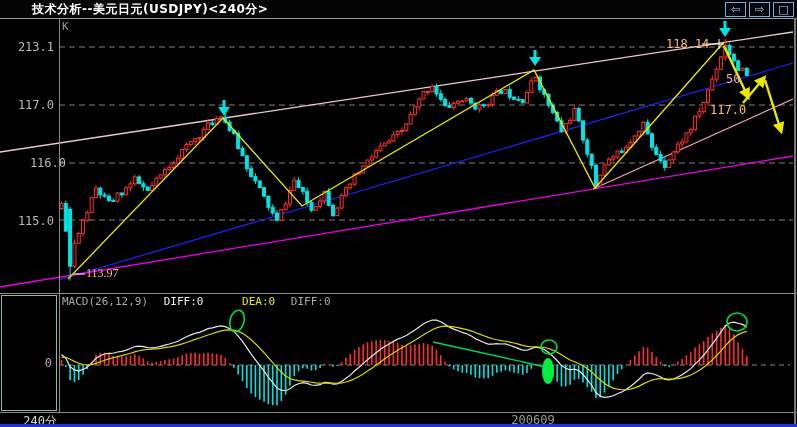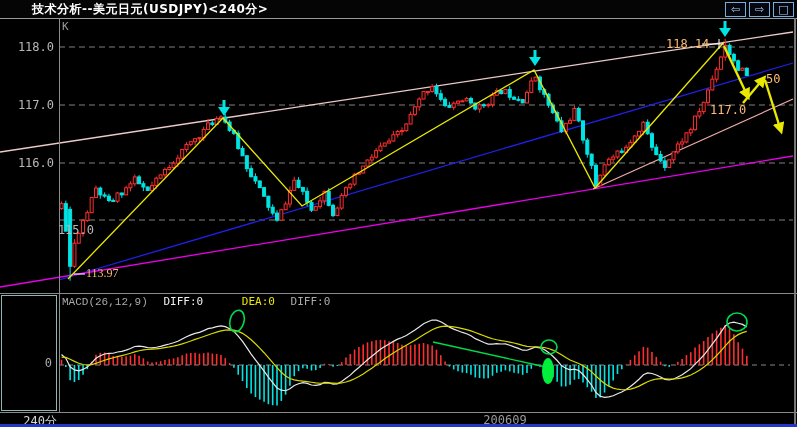--- a/index.html
+++ b/index.html
@@ -12,29 +12,29 @@
   .tbtn{width:21px;height:15px;background:#06060e;border:1px solid #76aee0;color:#a8d4ff;
         font-size:11px;line-height:13px;text-align:center;padding:0;cursor:pointer;
         font-family:"DejaVu Sans",sans-serif;}
   .hline{position:absolute;left:0;width:797px;height:1px;background:#8a8a8a;z-index:5;}
   .vborder{position:absolute;background:#8a8a8a;z-index:4;}
   .ylabel{position:absolute;left:0;width:54px;text-align:right;color:#b8b8b8;font-size:12px;z-index:6;}
   .klabel{position:absolute;left:62px;top:20px;color:#999;font-size:11px;z-index:6;}
   svg{position:absolute;left:0;}
   .anno{position:absolute;color:#fdba74;font-size:12px;white-space:nowrap;z-index:8;}
   .macd-header{position:absolute;left:62px;top:295px;font-size:11px;white-space:nowrap;z-index:8;}
-  .macd-header .lbl{color:#aaaaaa;margin-right:9px;font-family:Liberation Mono, monospace;}
+  .macd-header .lbl{color:#aaaaaa;margin-right:9px;}
   .macd-header .diff{color:#f0f0f0;margin-right:0;}
   .macd-header .dea{color:#e8e800;margin-right:9px;padding-left:32px;}
   .macd-header .macd{color:#aaaaaa;}
   .macdbox{position:absolute;left:1px;top:295px;width:56px;height:116px;
            border:1px solid #8fb4b4;background:#000;z-index:7;box-sizing:border-box;}
   .zerolabel{position:absolute;right:4px;top:60px;color:#aaa;font-size:12px;}
   .axisrow-left{position:absolute;left:0;top:413px;width:57px;text-align:right;color:#d8d8d8;font-size:12px;z-index:6;}
-  .axisrow-date{position:absolute;left:472px;top:413px;width:66px;text-align:center;color:#999;font-size:12px;z-index:6;}
+  .axisrow-date{position:absolute;left:500px;top:413px;width:66px;text-align:center;color:#999;font-size:12px;z-index:6;}
   .bluebar{position:absolute;left:0;top:424px;width:797px;height:3px;background:#2236c8;z-index:9;}
   .rborder{position:absolute;left:794px;top:18px;width:2px;height:409px;background:#787878;z-index:6;}
 </style>
 </head>
 <body>
 
 <div class="window">
 
   <div class="titlebar">
     <span class="title">技术分析--美元日元(USDJPY)&lt;240分&gt;</span>
@@ -390,29 +390,29 @@
       <path d="M529 57L541 57L535 66Z" fill="#00e4e4"></path>
       <rect x="533.5" y="50" width="3" height="8" fill="#00e4e4"></rect>
       <path d="M719 28L731 28L725 37Z" fill="#00e4e4"></path>
       <rect x="723.5" y="21" width="3" height="8" fill="#00e4e4"></rect>
       <line x1="74" y1="274" x2="85" y2="274" stroke="#ffffff" stroke-width="1"></line>
       <line x1="702" y1="44" x2="724" y2="44" stroke="#ffffff" stroke-width="1"></line>
       <line x1="719" y1="39" x2="719" y2="49" stroke="#ffffff" stroke-width="1"></line>
     </svg>
 
   <div class="klabel">K</div>
-  <div class="ylabel" style="top:40px;">118.0</div>
+  <div class="ylabel" style="top:40px;">213.1</div>
   <div class="ylabel" style="top:98px;">117.0</div>
-  <div class="ylabel" style="top:156px;">116.0</div>
-  <div class="ylabel" style="top:223px;padding-left:40px;">115.0</div>
+  <div class="ylabel" style="top:156px;margin-left:12px;">116.0</div>
+  <div class="ylabel" style="top:214px;">115.0</div>
 
   <div id="anno-layer">
       <div class="anno" style="left: 86px; top: 266px; font-family: Liberation Serif, serif;">113.97</div>
       <div class="anno" style="left: 666px; top: 37px;">118.14</div>
-      <div class="anno" style="left: 726px; top: 72px; margin-left: 40px;">50</div>
+      <div class="anno" style="left: 726px; top: 72px;">50</div>
       <div class="anno" style="left: 710px; top: 103px;">117.0</div>
     </div>
 
   <div class="vborder" style="left:59px;top:19px;width:1px;height:393px;"></div>
   <div class="hline" style="top:293px;"></div>
 
   <svg id="macd-svg" width="797" height="130" viewBox="0 294 797 130" style="top:294px;">
       <line x1="59" y1="365" x2="790" y2="365" stroke="#888" stroke-width="1" stroke-dasharray="5 4"></line>
       <line x1="61.5" y1="365" x2="61.5" y2="359.7216592743665" stroke="#ff2e2e" stroke-width="1.6"></line>
       <line x1="65.81" y1="365" x2="65.81" y2="366.95941570711335" stroke="#00e4e4" stroke-width="1.6"></line>

